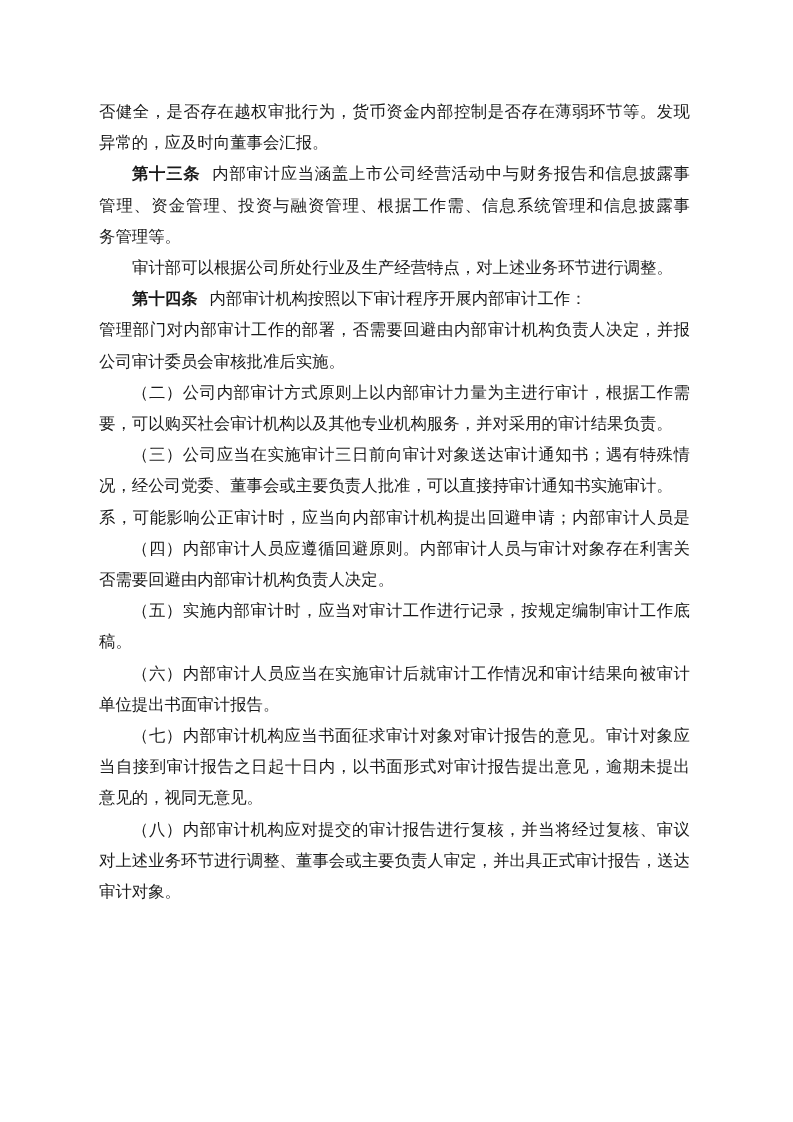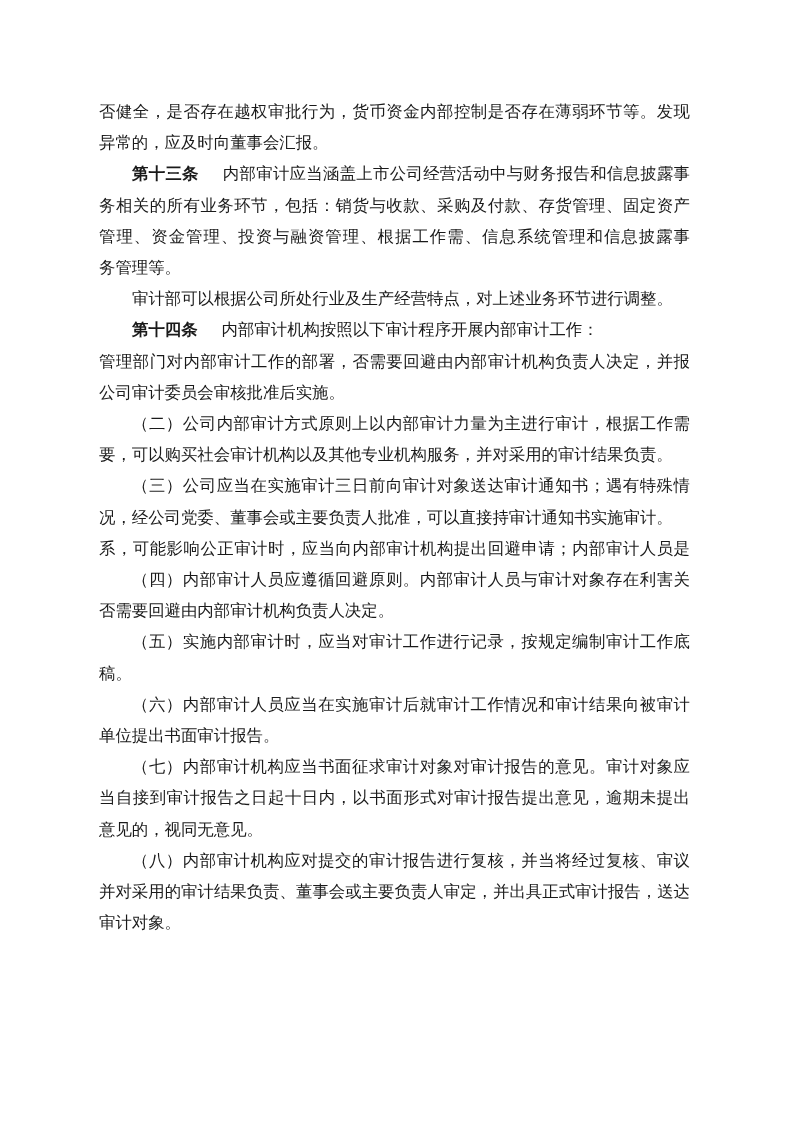--- a/index.html
+++ b/index.html
@@ -38,35 +38,34 @@
   }
   .line.last {
     white-space: normal;
     text-align-last: left;      
   }
   .line.indent {
     text-indent: 33px;          
   }
   .lead-bold {
     font-weight: bold;
-    margin-right: 24px;          
+    margin-right: 12px;          
   }
 </style>
 </head>
 <body>
 
 <div class="page">
   <div class="textblock">
       <div class="paragraph">
         <div class="line">否健全，是否存在越权审批行为，货币资金内部控制是否存在薄弱环节等。发现</div>
         <div class="line last">异常的，应及时向董事会汇报。</div>
       </div>
       <div class="paragraph">
         <div class="line indent"><span class="lead-bold">第十三条</span>内部审计应当涵盖上市公司经营活动中与财务报告和信息披露事</div>
-        <div class="line">务相关的所有业务环节，包括：销货与收款、采购及付款、存货管理、固定资产</div>
         <div class="line">管理、资金管理、投资与融资管理、根据工作需、信息系统管理和信息披露事</div>
         <div class="line last">务管理等。</div>
       </div>
       <div class="paragraph">
         <div class="line last indent">审计部可以根据公司所处行业及生产经营特点，对上述业务环节进行调整。</div>
       </div>
       <div class="paragraph">
         <div class="line last indent"><span class="lead-bold">第十四条</span>内部审计机构按照以下审计程序开展内部审计工作：</div>
       </div>
       <div class="paragraph">
@@ -94,17 +93,17 @@
         <div class="line indent">（六）内部审计人员应当在实施审计后就审计工作情况和审计结果向被审计</div>
         <div class="line last">单位提出书面审计报告。</div>
       </div>
       <div class="paragraph">
         <div class="line indent">（七）内部审计机构应当书面征求审计对象对审计报告的意见。审计对象应</div>
         <div class="line">当自接到审计报告之日起十日内，以书面形式对审计报告提出意见，逾期未提出</div>
         <div class="line last">意见的，视同无意见。</div>
       </div>
       <div class="paragraph">
         <div class="line indent">（八）内部审计机构应对提交的审计报告进行复核，并当将经过复核、审议</div>
-        <div class="line">并对采用的审计结果负责、董事会或主要负责人审定，并出具正式审计报告，送达</div>
+        <div class="line">对上述业务环节进行调整、董事会或主要负责人审定，并出具正式审计报告，送达</div>
         <div class="line last">审计对象。</div>
       </div>
     </div>
 </div>
 
 </body></html>

